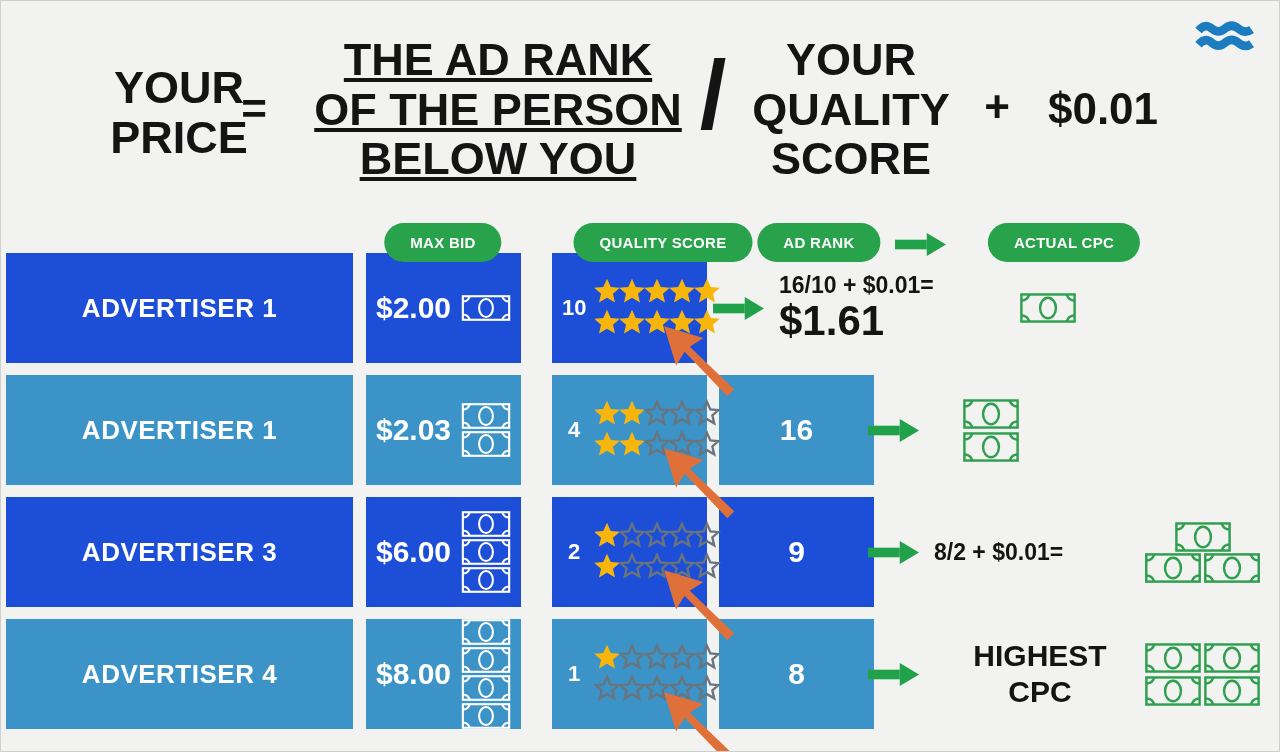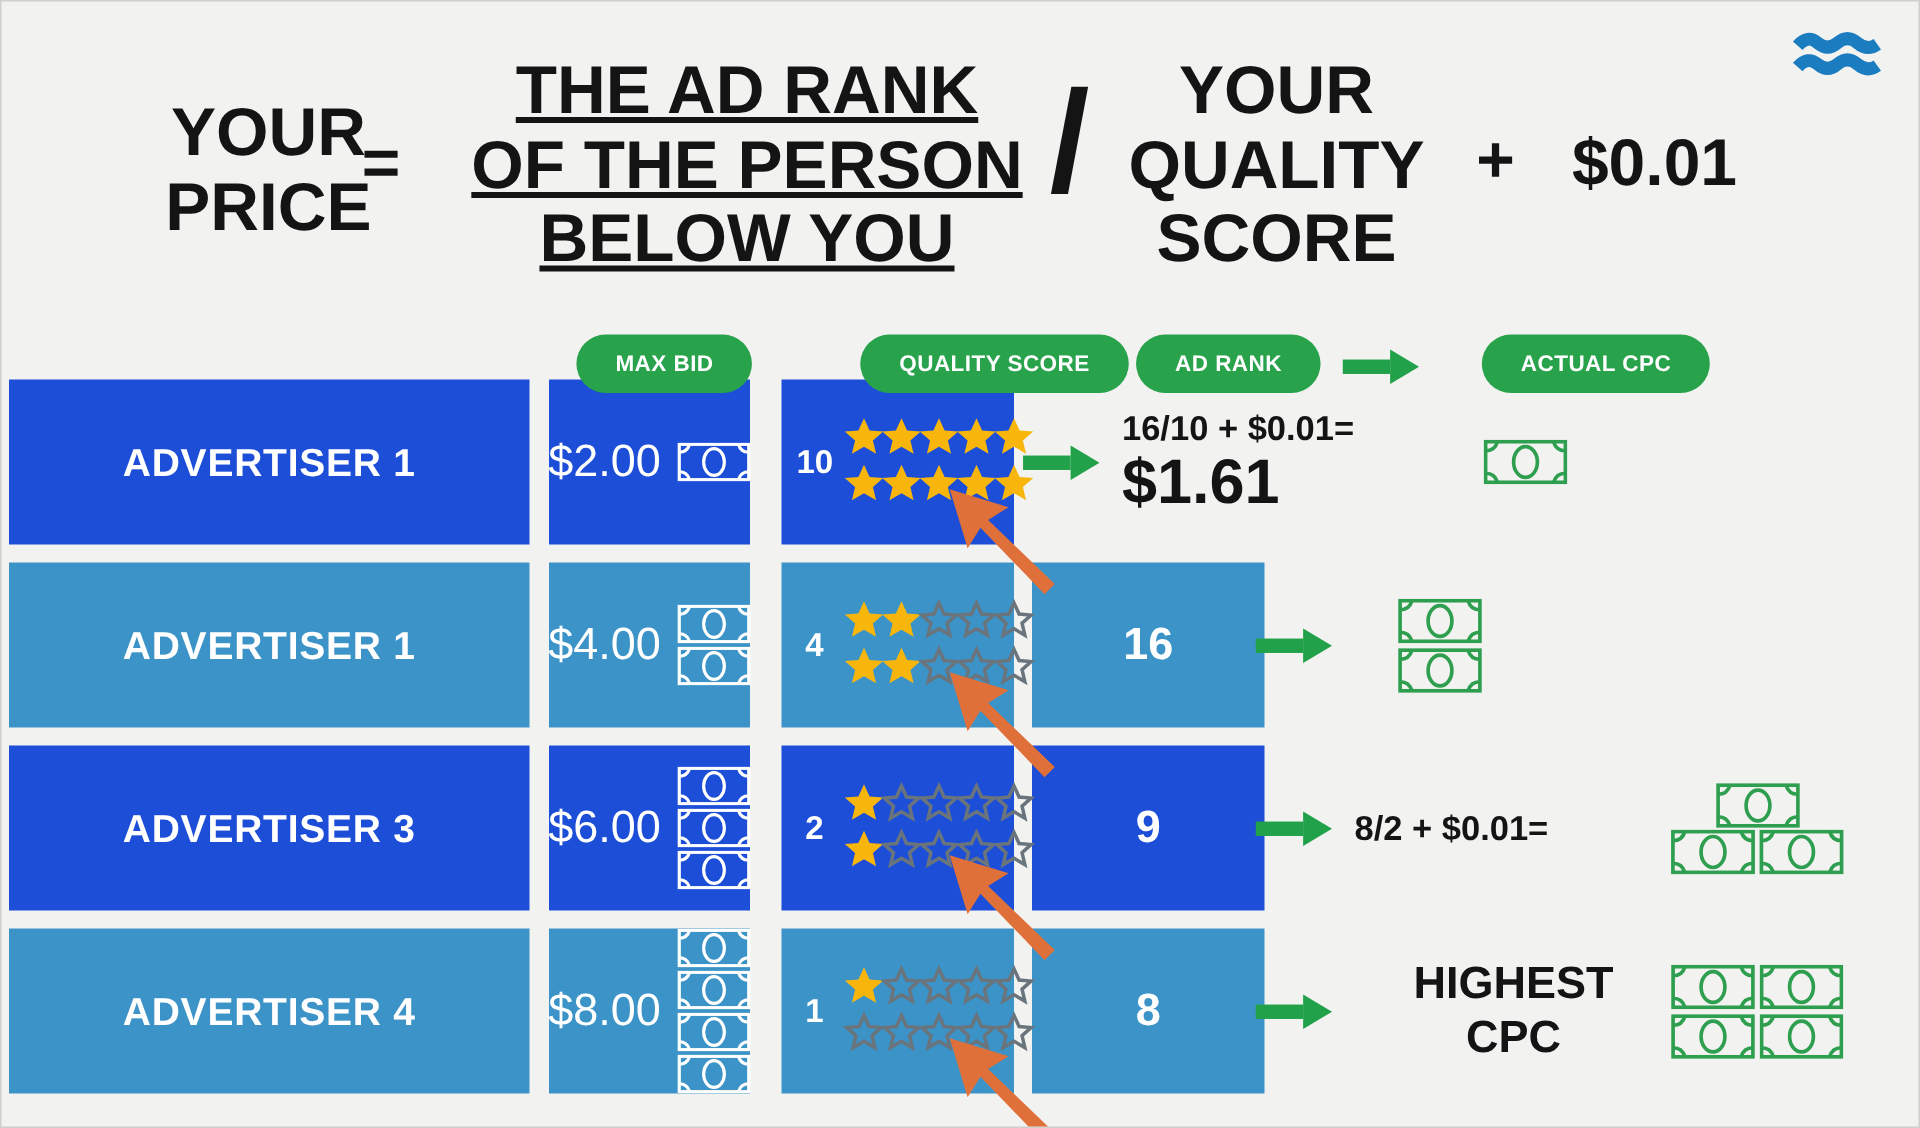--- a/index.html
+++ b/index.html
@@ -28,21 +28,21 @@
     white-space:nowrap;
   }
   .pill-arrow{position:absolute;left:894px;top:231px;width:52px;height:25px;z-index:6;}
   
   #rows{position:absolute;left:5px;top:252px;}
   .t-row{display:flex;height:110px;margin-bottom:12px;position:relative;}
   .cell{display:flex;align-items:center;justify-content:center;box-sizing:border-box;}
   .dark .cell{background:#1d4ed8;}
   .light .cell{background:#3c93c7;}
   .name-cell{width:347px;margin-right:13px;color:#fff;font-size:26px;font-weight:bold;letter-spacing:.5px;}
-  .bid-cell{width:134px;margin-right:21px;gap:10px;color:#fff;font-size:30px;font-weight:normal;}
+  .bid-cell{width:155px;margin-right:31px;gap:10px;color:#fff;font-size:30px;font-weight:bold;}
   .q-cell{width:155px;margin-right:12px;position:relative;justify-content:flex-start;padding-left:10px;gap:7px;}
   .rank-cell{width:155px;color:#fff;font-size:30px;font-weight:bold;}
   .arrow-slot{width:60px;display:flex;align-items:center;justify-content:flex-start;}
   .g-arrow{width:52px;height:25px;margin-left:-6px;}
   .cpc-cell{width:212px;display:flex;flex-direction:column;justify-content:center;}
   .cpc-formula{font-size:23px;font-weight:bold;}
   .cpc-value{font-size:42px;font-weight:bold;line-height:1.05;}
   .cpc-value.as-text{font-size:30px;white-space:pre-line;text-align:center;line-height:1.2;}
   .bills-slot{width:113px;display:flex;align-items:center;justify-content:center;}
   
@@ -177,21 +177,21 @@
                 <ellipse cx="30" cy="16" rx="8.5" ry="11"></ellipse>
                 <path d="M1.5 8 Q8 8 10 1.5 M1.5 24 Q8 24 10 30.5 M58.5 8 Q52 8 50 1.5 M58.5 24 Q52 24 50 30.5"></path>
               </g>
             </svg>
           </div>
         </div>
       </div>
       <div class="t-row light">
     <div class="cell name-cell">ADVERTISER 1</div>
     <div class="cell bid-cell">
-      <span>$4.00</span>
+      <span>$2.03</span>
       <span class="bid-bills">
             <svg class="bill" viewBox="0 0 60 32">
               <g fill="none" stroke="currentColor" stroke-width="2.6">
                 <rect x="1.5" y="1.5" width="57" height="29"></rect>
                 <ellipse cx="30" cy="16" rx="8.5" ry="11"></ellipse>
                 <path d="M1.5 8 Q8 8 10 1.5 M1.5 24 Q8 24 10 30.5 M58.5 8 Q52 8 50 1.5 M58.5 24 Q52 24 50 30.5"></path>
               </g>
             </svg>
             <svg class="bill" viewBox="0 0 60 32">
               <g fill="none" stroke="currentColor" stroke-width="2.6">

